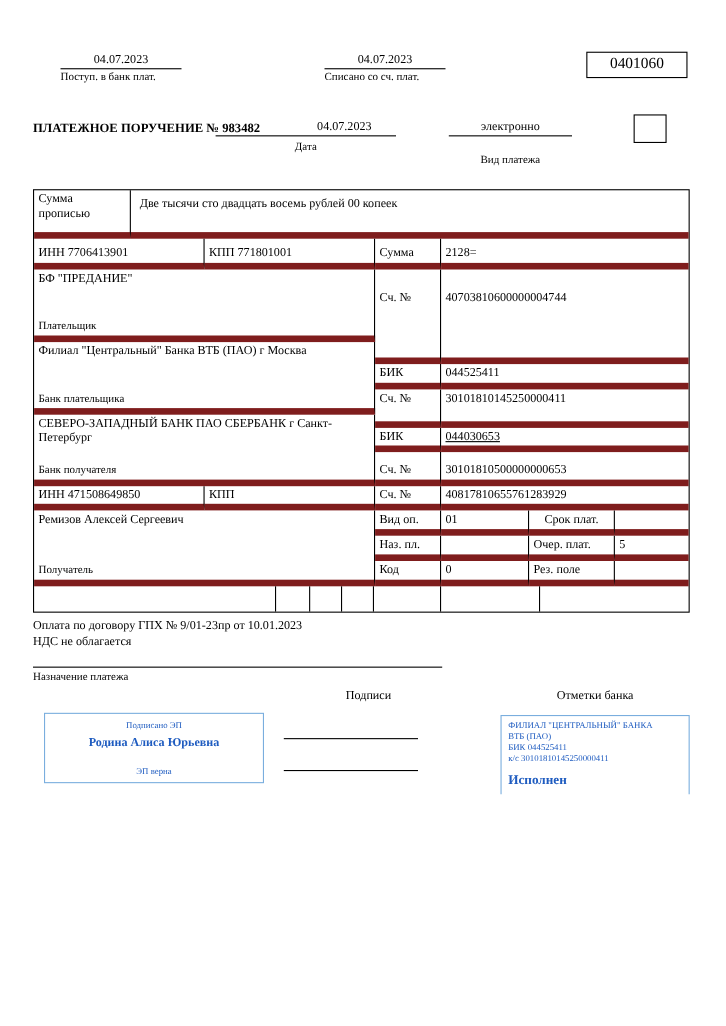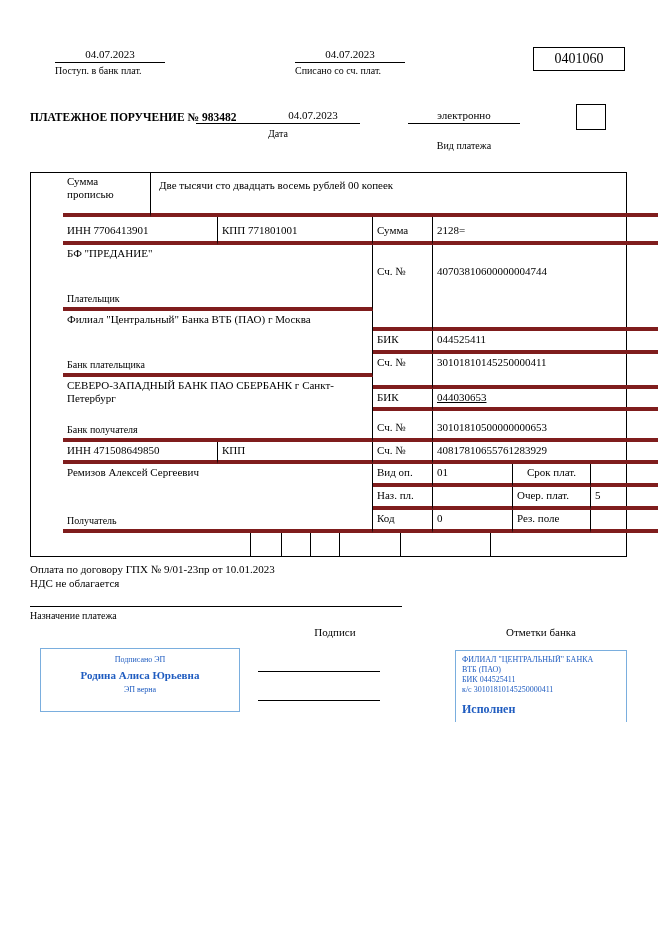--- a/index.html
+++ b/index.html
@@ -9,21 +9,21 @@
     font-family:"Liberation Serif", serif;
     color:#000; position:relative;
   }
   .page { position:relative; width:660px; height:722px; background:#fff; overflow:hidden; }
   .abs { position:absolute; }
   .uline { border-bottom:1px solid #000; text-align:center; font-size:11px; padding-bottom:2px; }
   .small { font-size:10px; line-height:12px; }
   .ptable { position:absolute; left:30px; top:172px; width:597px; height:385px; border:1px solid #000; }
   .c { position:absolute; font-size:11px; line-height:13px; padding:2px 4px; overflow:hidden; }
   .br { border-right:1px solid #000; }
-  .bb { border-bottom:4px solid #7f1d1d;margin-left:32px; }
+  .bb { border-bottom:6px solid #7f1d1d; }
   .blk { display:flex; flex-direction:column; justify-content:space-between; }
   .blk .lab { font-size:10px; }
   .blue { color:#1f5cc0; }
   .esign-box {
     position:absolute; left:40px; top:648px; width:200px; height:64px;
     border:1px solid #7aaede; text-align:center;
   }
   .stamp-box {
     position:absolute; left:455px; top:650px; width:172px; height:97px;
     border:1px solid #7aaede; padding:4px 6px;
@@ -141,21 +141,21 @@
   </div>
   <div class="abs" style="left:30px; top:606px; width:372px; border-top:1px solid #000; height:0;"></div>
   <div class="abs small" style="left:30px; top:610px;">Назначение платежа</div>
 
   <div class="abs" style="left:270px; top:626px; width:130px; text-align:center; font-size:11px;">Подписи</div>
   <div class="abs" style="left:455px; top:626px; width:172px; text-align:center; font-size:11px;font-family:Liberation Serif, serif;">Отметки банка</div>
 
   <div class="esign-box">
     <div class="blue" style="font-size:8px; margin-top:6px;">Подписано ЭП</div>
     <div class="blue" style="font-size:11px; font-weight:bold; margin-top:5px;">Родина Алиса Юрьевна</div>
-    <div class="blue" style="font-size:8px; margin-top:4px;">ЭП верна</div>
+    <div class="blue" style="font-size:8px; margin-top:16px;">ЭП верна</div>
   </div>
 
   <div class="sig-line" style="top:671px;"></div>
   <div class="sig-line" style="top:700px;"></div>
 
   <div class="stamp-box blue">
     <div>ФИЛИАЛ "ЦЕНТРАЛЬНЫЙ" БАНКА</div>
     <div>ВТБ (ПАО)</div>
     <div>БИК 044525411</div>
     <div>к/с 30101810145250000411</div>

